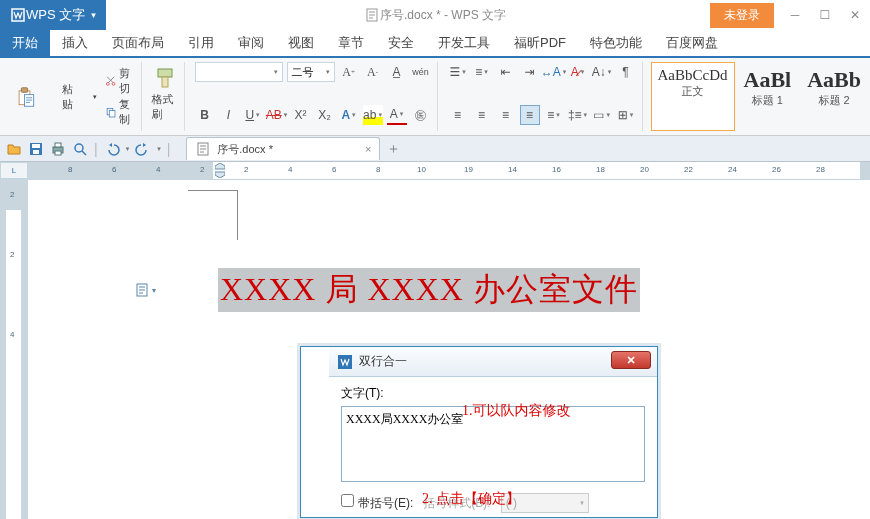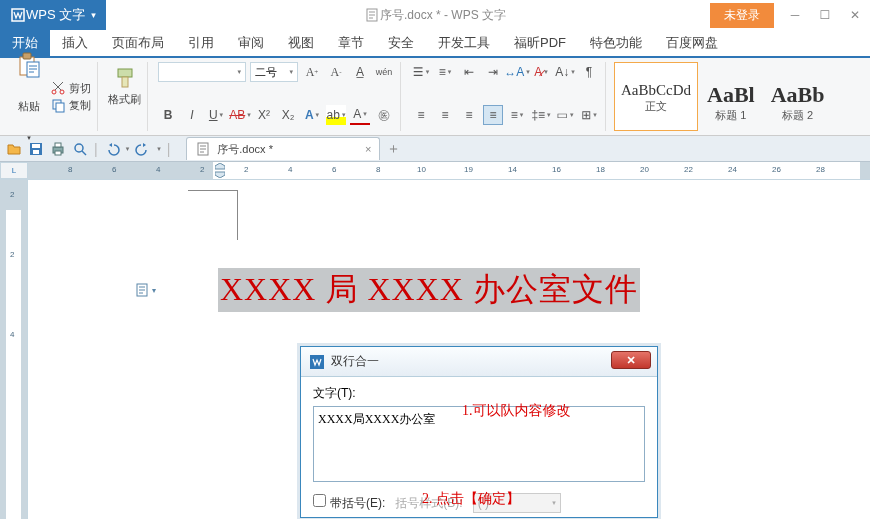--- a/index.html
+++ b/index.html
@@ -11,30 +11,30 @@
 .title-right { margin-left: auto; display: flex; align-items: center; }
 .login-btn { background: #f28b3c; color: #fff; padding: 4px 14px; font-size: 12px; }
 .win-btns { display: flex; margin-left: 6px; }
 .win-btn { width: 30px; height: 26px; display: flex; align-items: center; justify-content: center; color: #888; }
 .ribbon-tabs { height: 28px; background: #fff; display: flex; align-items: flex-end; border-bottom: 2px solid #2e76b6; }
 .rtab { padding: 5px 12px 4px; color: #444; cursor: pointer; font-size: 13px; }
 .rtab.active { background: #2e76b6; color: #fff; }
 .ribbon { height: 78px; background: #f6f7f8; border-bottom: 1px solid #ccc; display: flex; padding: 4px 6px; gap: 4px; position: relative; }
 .rgroup { display: flex; flex-direction: column; justify-content: space-between; border-right: 1px solid #ddd; padding: 0 6px; }
 .icon-svg { width: 16px; height: 16px; }
-.paste-btn { display: flex; flex-direction: column; align-items: center; gap: 20px; padding: 2px 4px; font-size: 11px; color: #444; }
+.paste-btn { display: flex; flex-direction: row; align-items: center; gap: 20px; padding: 2px 4px; font-size: 11px; color: #444; text-align: right; }
 .mini-row { display: flex; align-items: center; gap: 3px; font-size: 11px; color: #444; margin: 1px 0; }
 .fmt-brush { display: flex; flex-direction: column; align-items: center; font-size: 11px; color: #444; padding-top: 4px; }
 .font-row { display: flex; align-items: center; gap: 4px; margin-bottom: 6px; }
 .font-sel { border: 1px solid #c5d6e0; background: #fff; height: 20px; width: 88px; font-size: 11px; padding: 0 4px; display: flex; align-items: center; justify-content: space-between; }
 .size-sel { border: 1px solid #c5d6e0; background: #fff; height: 20px; width: 48px; font-size: 11px; padding: 0 4px; display: flex; align-items: center; justify-content: space-between; }
 .ibtn { width: 20px; height: 20px; display: flex; align-items: center; justify-content: center; color: #555; font-size: 12px; }
 .ibtn.dd::after { content: "▾"; font-size: 7px; margin-left: 2px; color: #777; }
 .style-gal { display: flex; gap: 2px; margin-left: 4px; }
-.style-item { border: 1px solid transparent; text-align: center; padding: 19px 6px; }
+.style-item { border: 1px solid transparent; text-align: center; padding: 4px 6px; }
 .style-item.active { border: 1px solid #f4a94a; background: #fff; }
 .style-prev { font-size: 15px; font-family: "SimSun"; color: #333; }
 .style-prev.big { font-size: 22px; font-weight: bold; }
 .style-name { font-size: 11px; color: #555; }
 .qat { height: 26px; background: #e8eef3; border-bottom: 1px solid #b8c5cf; display: flex; align-items: center; padding: 0 6px; gap: 6px; }
 .tab-strip { display: flex; align-items: center; margin-left: 10px; }
 .doc-tab { background: #fff; border: 1px solid #b8c5cf; border-bottom: none; height: 23px; display: flex; align-items: center; padding: 0 8px; gap: 6px; font-size: 11px; color: #444; border-radius: 3px 3px 0 0; }
 .doc-tab .close { color: #888; }
 .newtab { margin-left: 6px; color: #888; font-size: 14px; }
 .ruler-area { display: flex; height: 18px; background: #f1f4f6; border-bottom: 1px solid #c5d6e0; }
@@ -44,21 +44,21 @@
 .ruler-white { position: absolute; left: 185px; right: 10px; top: 0; bottom: 0; background: #fff; }
 .ruler-indent { position: absolute; left: 187px; top: 1px; width: 10px; height: 15px; }
 .workspace { display: flex; height: 339px; }
 .vruler { width: 28px; background: #c9d6de; border-right: 1px solid #c5d6e0; position: relative; }
 .vruler-white { position: absolute; top: 30px; left: 6px; right: 6px; bottom: 0; background: #fff; }
 .vruler .vtick { position: absolute; left: 10px; font-size: 8px; color: #4a6a82; }
 .page { flex: 1; background: #fff; position: relative; }
 .crop-mark { position: absolute; left: 160px; top: 10px; width: 50px; height: 50px; border-left: 1px solid #888; border-bottom: 1px solid #888; transform: rotate(180deg); }
 .side-widget { position: absolute; left: 106px; top: 102px; display: flex; align-items: center; gap: 2px; color: #5a86a8; }
 .doc-text { position: absolute; left: 190px; top: 88px; font-family: "SimSun", serif; font-size: 32px; color: #cc0000; background: #c5c8ca; padding: 0 2px; letter-spacing: 1px; }
-.dialog { position: absolute; left: 300px; top: 346px; width: 358px; border: 1px solid #3a87bd; background: #fff; box-shadow: 0 0 0 3px rgba(120,160,190,0.25); }
+.dialog { position: absolute; left: 300px; top: 346px; width: 358px; border: 1px solid #3a87bd; background: #fff; box-shadow: 0 0 0 3px rgba(120,160,190,0.25); padding-left: 28px; }
 .dlg-title { height: 30px; background: linear-gradient(#fafdff,#e6eef5); border-bottom: 1px solid #b8cfdd; display: flex; align-items: center; padding: 0 8px; gap: 6px; font-size: 12px; color: #333; position: relative; }
 .dlg-close { position: absolute; right: 6px; top: 4px; width: 40px; height: 18px; background: linear-gradient(#e57368,#c2382d); border: 1px solid #8a2b23; border-radius: 3px; color: #fff; display: flex; align-items: center; justify-content: center; font-size: 11px; font-weight: bold; }
 .dlg-body { padding: 8px 12px 4px; }
 .dlg-label { font-size: 12px; color: #000000; margin-bottom: 4px; }
 .dlg-textarea { width: 100%; height: 76px; border: 1px solid #8faec6; font-size: 12px; padding: 4px; font-family: "SimSun"; resize: none; }
 .ann1 { position: absolute; left: 462px; top: 402px; color: #d00; font-size: 14px; font-family: "SimSun"; }
 .ann2 { position: absolute; left: 422px; top: 490px; color: #d00; font-size: 14px; font-family: "SimSun"; }
 .dlg-bottom { display: flex; align-items: center; padding: 4px 12px; gap: 10px; font-size: 12px; color: #333; }
 .dlg-bottom input[type=checkbox] { margin-right: 4px; }
 .dlg-disabled { color: #aaa; }

